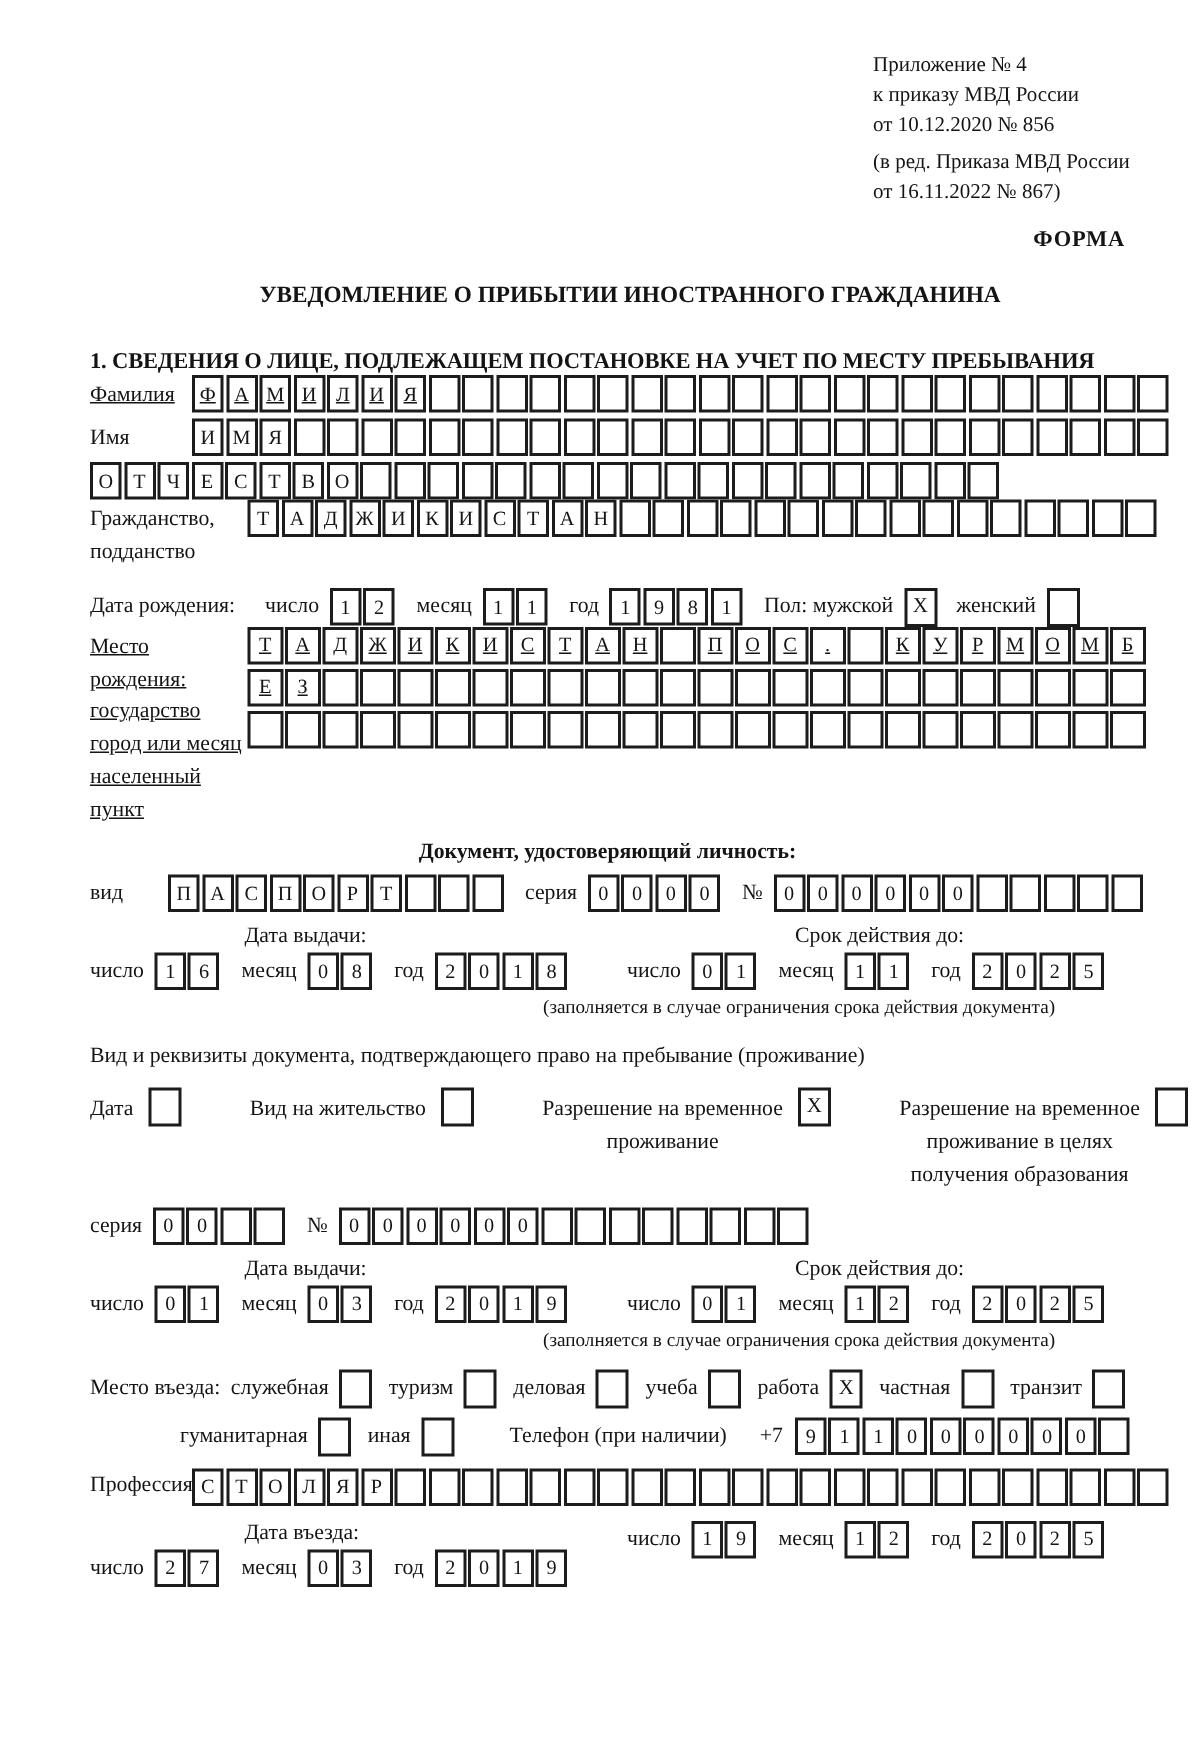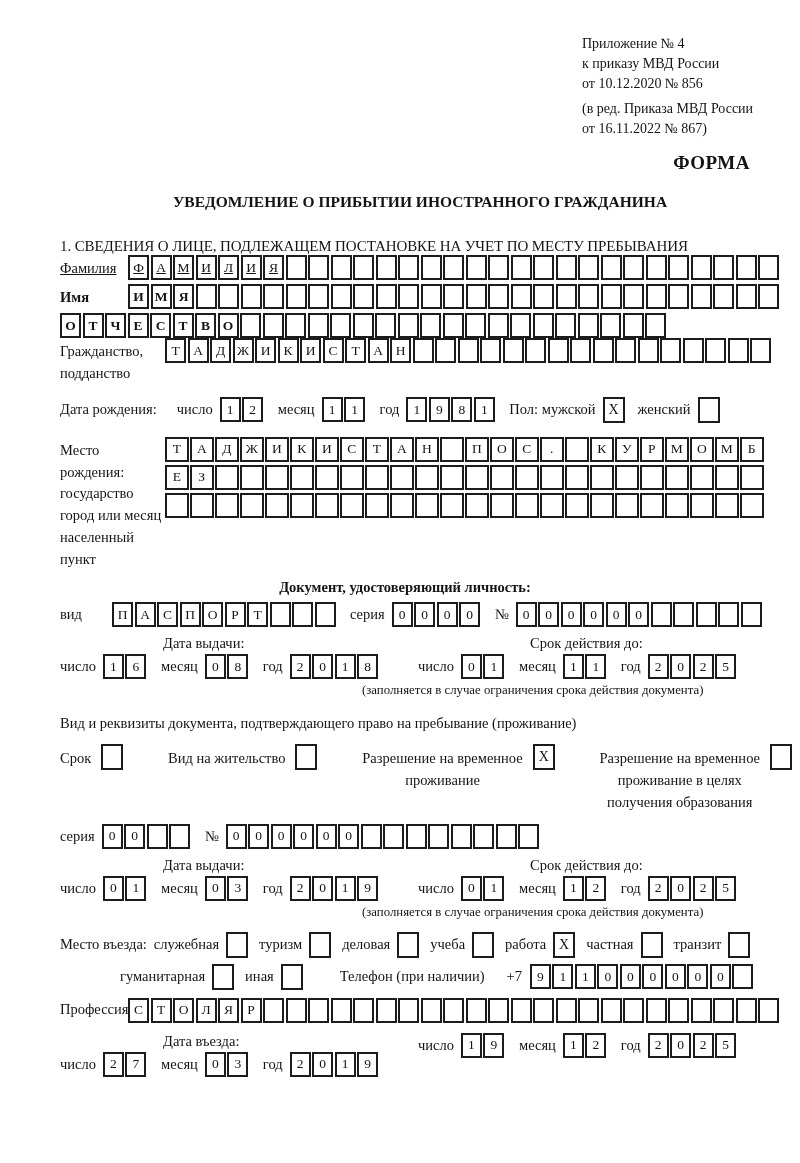--- a/index.html
+++ b/index.html
@@ -2,41 +2,41 @@
 <html><head>
 <meta charset="utf-8">
 <style>
   html,body{margin:0;padding:0;background:#fff;}
   body{width:800px;color:#141414;font-family:"Liberation Serif","DejaVu Serif",serif;font-size:14.5px;}
   .page{box-sizing:border-box;width:800px;min-height:1163px;padding:34px 20px 16px 60px;}
 
   
   .appendix{margin-left:auto;width:198px;line-height:1.42;font-size:14px;}
   .appendix-ed{margin-top:5px;}
-  .forma{text-align:right;padding-right:30px;font-weight:bold;margin-top:14px;letter-spacing:.5px;font-size:19px;}
+  .forma{text-align:right;padding-right:30px;font-weight:bold;margin-top:14px;letter-spacing:.5px;font-size:15px;}
   .title{text-align:center;font-weight:bold;font-size:15.5px;margin-top:16px;line-height:1.55;}
   .blankline{display:inline-block;width:62px;border-bottom:2px solid #222;margin-left:10px;}
-  .sec1{font-weight:normal;font-size:15px;margin-top:24px;letter-spacing:-.1px;}
+  .sec1{font-weight:bold;font-size:15px;margin-top:24px;letter-spacing:-.1px;}
 
   
   .cellrow{display:inline-flex;flex-wrap:nowrap;}
   .cell{box-sizing:border-box;flex:0 0 auto;width:21px;height:25px;border:2px solid #1c1c1c;margin-right:1.5px;
         display:flex;align-items:center;justify-content:center;font-size:13.5px;background:#fff;}
   .wide .cell{width:23.5px;}
   .cbox{box-sizing:border-box;flex:0 0 auto;width:22px;height:26px;border:2px solid #1c1c1c;
         display:inline-flex;align-items:center;justify-content:center;font-size:14px;background:#fff;}
 
   
   .frow{display:flex;align-items:flex-start;}
   .ai-c{align-items:center;}
   .lab{flex:0 0 auto;padding-top:3px;line-height:1.5;}
   .lw68{width:68px;}
   .lw105{width:105px;}
-  .mt4{margin-top:4px;font-weight:bold;} .mt8{margin-top:8px;} .mt10{margin-top:10px;}
-  .mt12{margin-top:12px;} .mt14{margin-top:14px;} .mt20{text-decoration:underline;}
+  .mt4{margin-top:4px;} .mt8{margin-top:8px;} .mt10{margin-top:10px;}
+  .mt12{margin-top:12px;} .mt14{text-decoration:underline;} .mt20{text-decoration:underline;}
   .dlbl{flex:0 0 auto;margin:0 7px 0 13px;}
   .dlbl-first{flex:0 0 auto;margin-right:7px;}
   .stack .cellrow{display:flex;margin-bottom:3px;}
 
   .doc-heading{font-weight:bold;text-align:center;margin:9px 30px 6px 0;font-size:14.5px;}
 
   .datepair{display:flex;align-items:flex-start;}
   .dp-left{flex:0 0 auto;width:358px;}
   .dp-right{flex:1 1 auto;}
   .dp-title{padding-left:103px;margin-bottom:2px;}
@@ -417,21 +417,21 @@
       <div class="dp-note">(заполняется в случае ограничения срока действия документа)</div>
     </div>
   </div>
 
   <div class="stay-head">
     <div>Вид и реквизиты документа, подтверждающего право на пребывание (проживание)</div>
   </div>
 
   <div class="permit-row">
     <div class="pgroup">
-      <span class="pg-label">Срок</span>
+      <span class="pg-label">Дата</span>
       <span class="cbox"></span>
     </div>
     <div class="pgroup">
       <span class="pg-label">Вид на жительство</span>
       <span class="cbox"></span>
     </div>
     <div class="pgroup">
       <span class="pg-label pg-center">
         <div>Разрешение на временное</div>
         <div>проживание</div>

